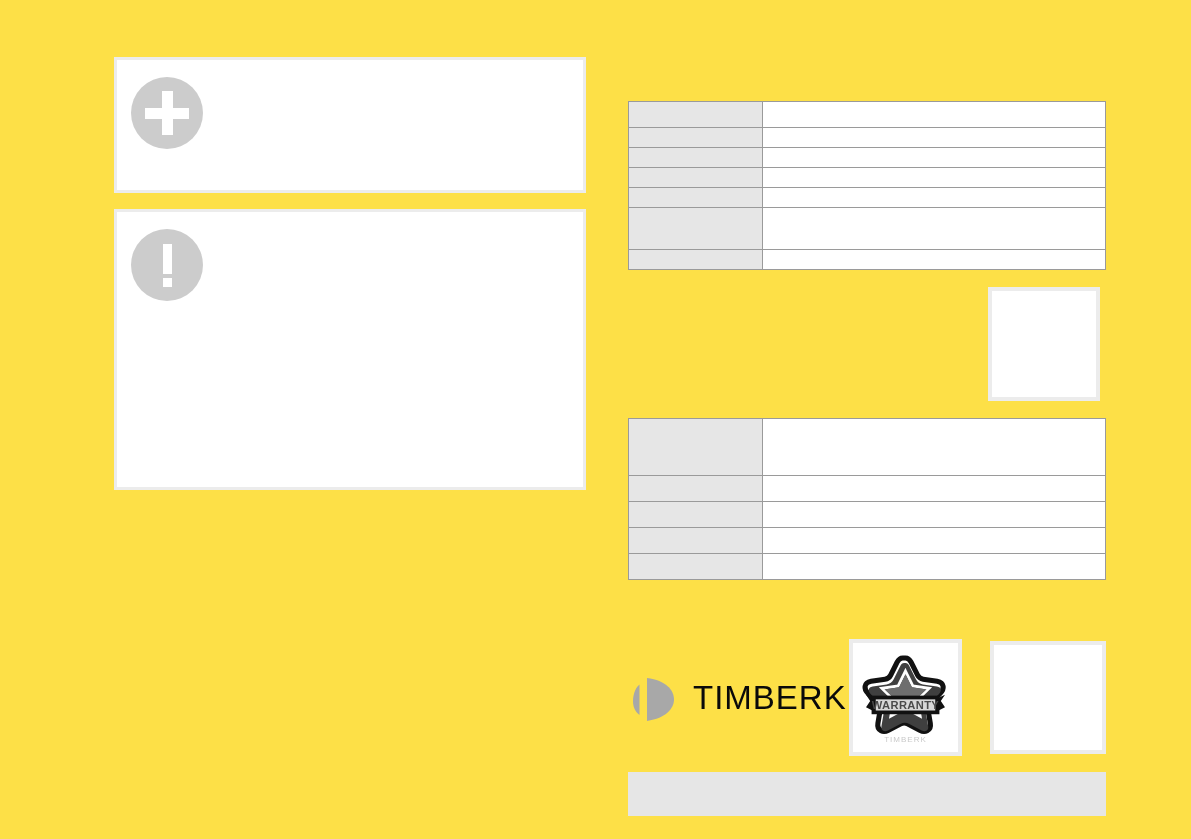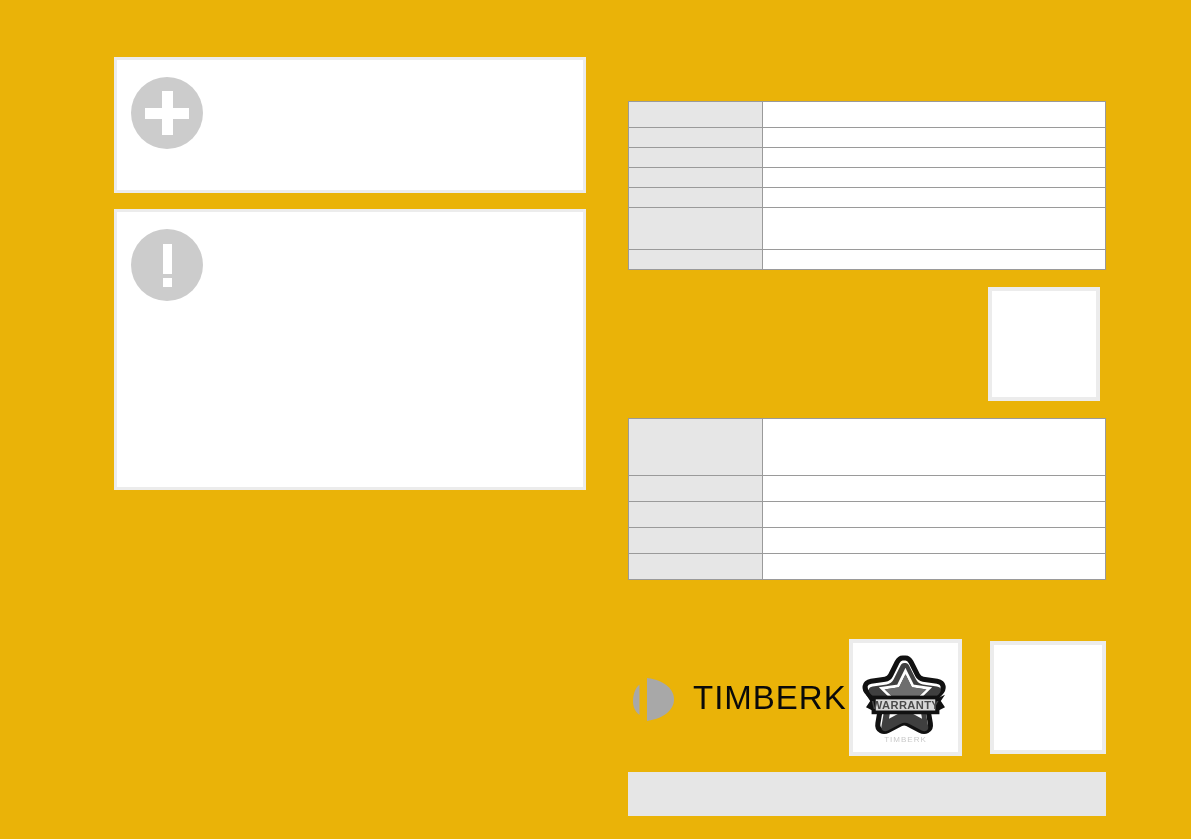--- a/index.html
+++ b/index.html
@@ -12,21 +12,21 @@
     width: 1191px;
     height: 839px;
     position: relative;
     overflow: hidden;
     color: #111;
   }
 
   .page {
     position: absolute;
     inset: 0;
-    background: #eab308;
+    background: #fde047;
   }
 
   
   .note-box {
     position: absolute;
     background: #ffffff;
     border: 3px solid #ececec;
     box-sizing: border-box;
   }
   #note-box-add {

